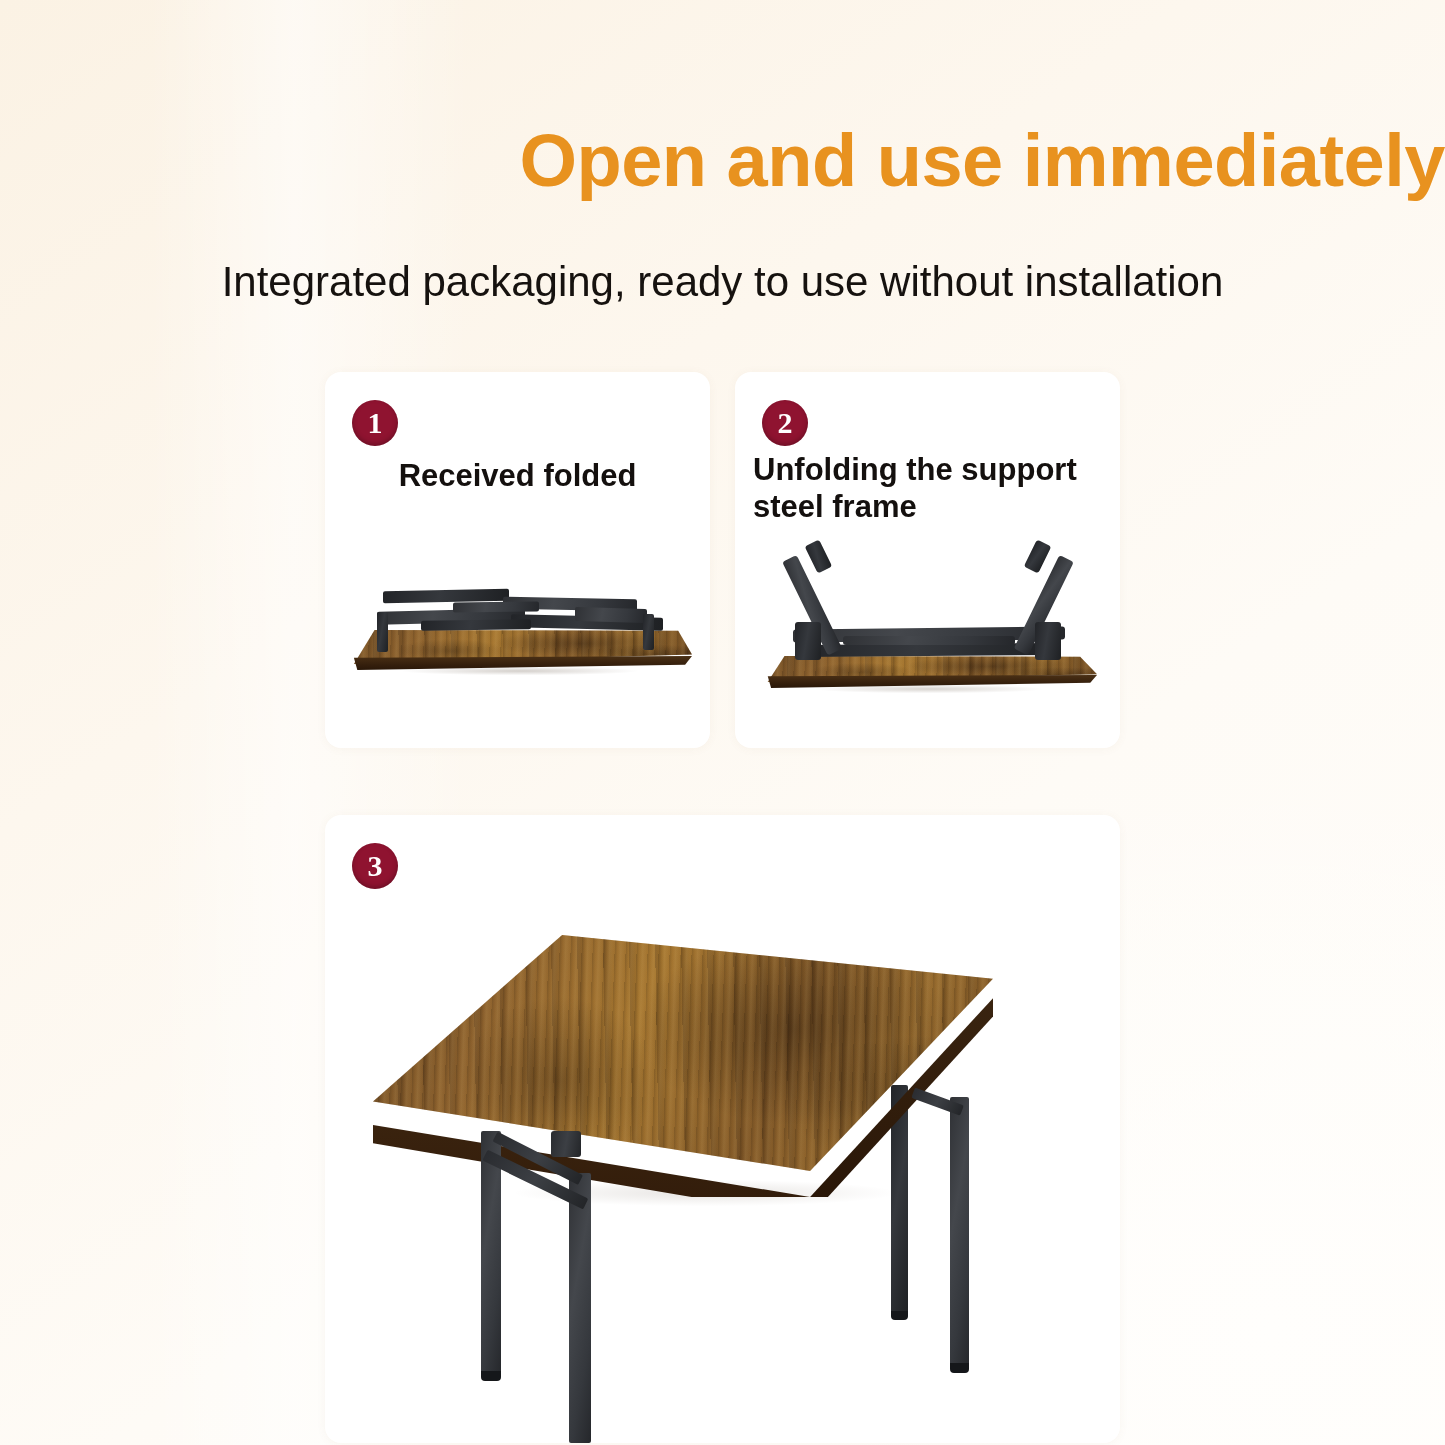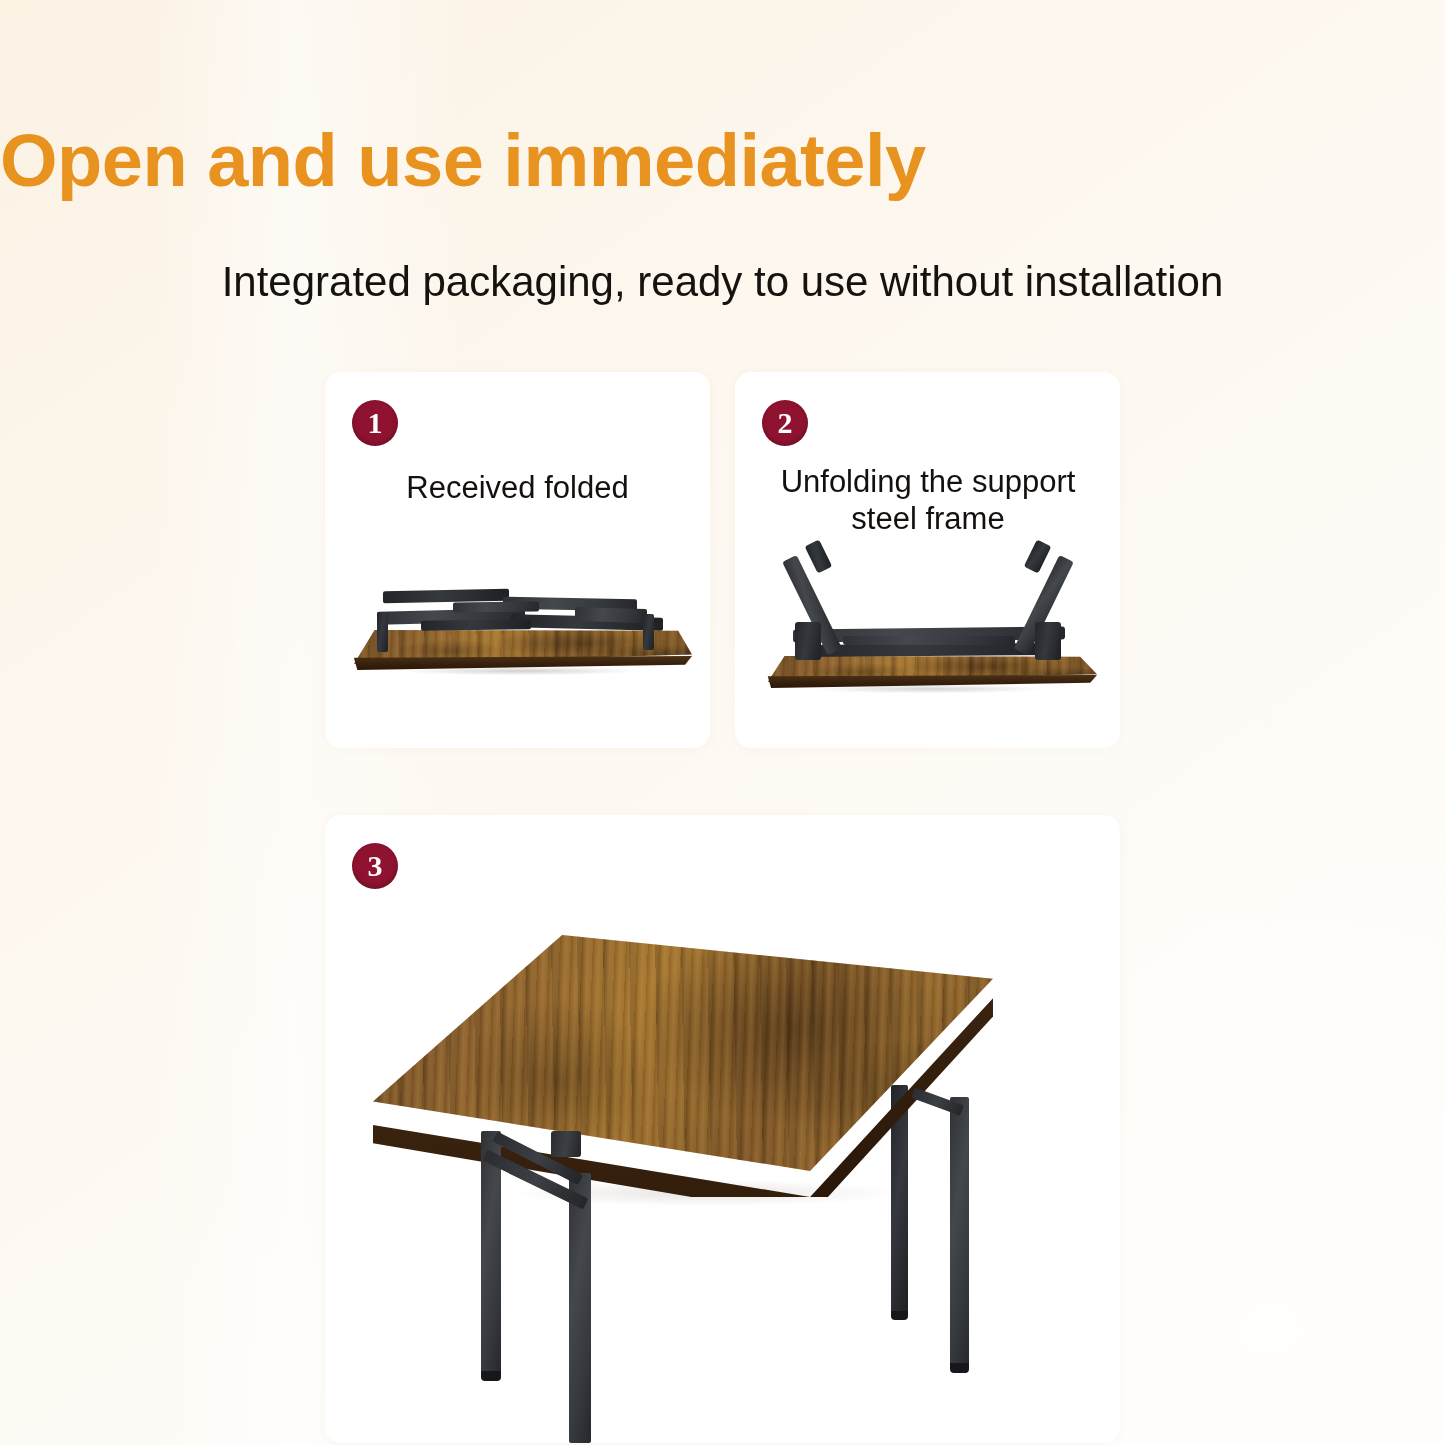--- a/index.html
+++ b/index.html
@@ -35,21 +35,21 @@
     background: linear-gradient(90deg, rgba(255,255,255,0) 0%, rgba(255,255,255,0.55) 45%, rgba(255,255,255,0) 100%);
     pointer-events: none;
   }
 
   
   .headline {
     position: absolute;
     left: 0;
     top: 118px;
     width: 1445px;
-    text-align: left;
+    text-align: right;
     font-size: 74px;
     font-weight: bold;
     letter-spacing: -0.5px;
     color: #e8921f;
     white-space: nowrap;
   }
   .subhead {
     position: absolute;
     left: 0;
     top: 258px;
@@ -87,26 +87,25 @@
   }
   .badge-sm { width: 46px; height: 46px; font-size: 30px; }
 
   #card-1 .badge { left: 27px; top: 28px; }
   #card-2 .badge { left: 27px; top: 28px; }
   #card-3 .badge { left: 27px; top: 28px; }
 
   .step-label {
     position: absolute;
     color: #14100e;
-    font-weight: normal;
+    font-weight: bold;
     line-height: 1.18;
-    margin-top: 12px;
   }
   #label-1 { left: 0; top: 86px; width: 385px; text-align: center; font-size: 31px; }
-  #label-2 { left: 18px; top: 80px; width: 350px; text-align: center; font-size: 31px; }
+  #label-2 { left: 18px; top: 80px; width: 350px; font-size: 31px; }
   #label-3 { left: 0; top: 78px; width: 795px; text-align: center; font-size: 34px; }
 
   .art {
     position: absolute;
     left: 0;
     width: 100%;
   }
 
   
   .wood-top {

